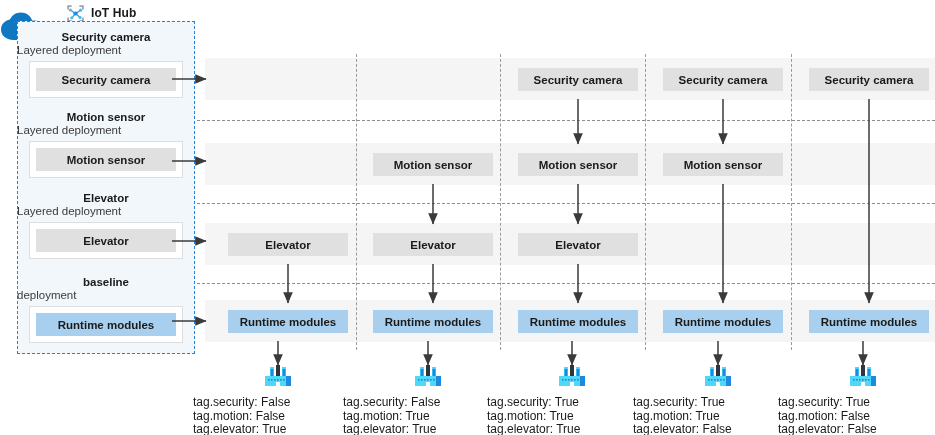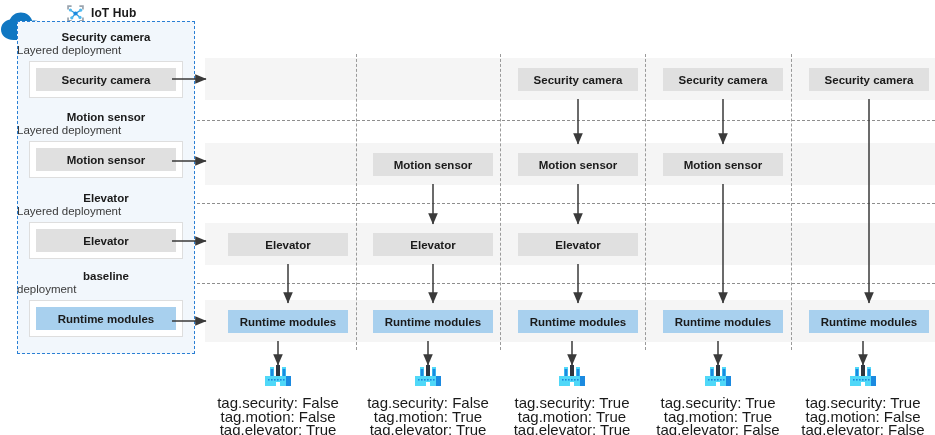--- a/index.html
+++ b/index.html
@@ -67,22 +67,22 @@
     font-size:11.5px;font-weight:bold;color:#1a1a1a;
     background:#e0e0e0;
   }
   .cell.blue{background:#a8d0ee;}
 
   
   #arrows{left:0;top:0;width:935px;height:435px;pointer-events:none;}
 
   
   .caption{
-    position:absolute;width:170px;text-align:center;
-    font-size:15px;line-height:13.5px;color:#1a1a1a;
+    position:absolute;width:170px;text-align:left;
+    font-size:12px;line-height:13.5px;color:#1a1a1a;
   }
   .caption div{white-space:nowrap;}
   .factory{position:absolute;width:30px;height:26px;}
 </style>
 </head>
 <body>
 
 <svg class="abs" id="cloud" viewBox="0 0 52 30">
   <path d="M13.5 28 C5.5 28 1 23.2 1 17.6 C1 12.6 4.8 8.4 9.9 7.6 C11.6 3.2 15.9 0.4 20.8 0.4 C26.2 0.4 30.9 3.9 32.2 8.7 C32.9 8.5 33.7 8.4 34.5 8.4 C40.3 8.4 45 12.7 45 18.2 C45 23.7 40.3 28 34.5 28 Z" fill="#1077c2"></path>
 </svg>
@@ -122,21 +122,21 @@
 </div>
 
 <div class="grp" style="top:192px;">
   <div class="grp-title">Elevator</div>
   <div class="grp-sub">Layered deployment</div>
   <div class="grp-card">
     <div class="grp-box">Elevator</div>
   </div>
 </div>
 
-<div class="grp" style="top:270px;">
+<div class="grp" style="top:276px;">
   <div class="grp-title">baseline</div>
   <div class="grp-sub">deployment</div>
   <div class="grp-card">
     <div class="grp-box blue">Runtime modules</div>
   </div>
 </div>
 
 <div class="abs" id="matrix">
 
   <div class="band" style="top:8px;height:42px;"></div>

